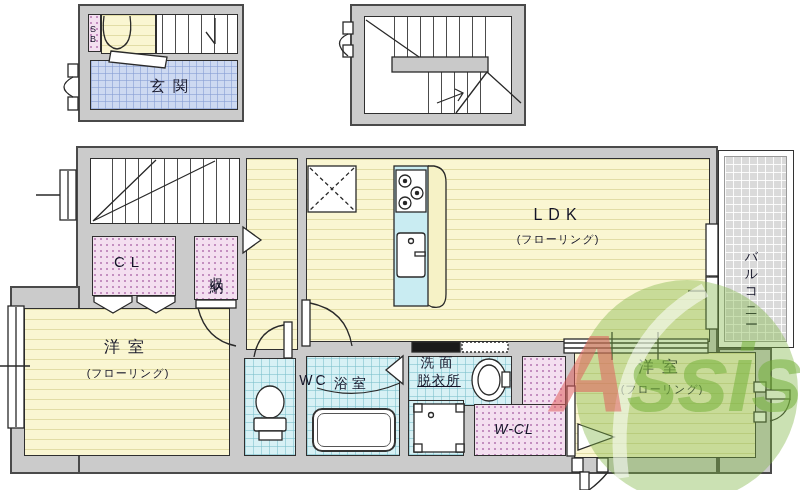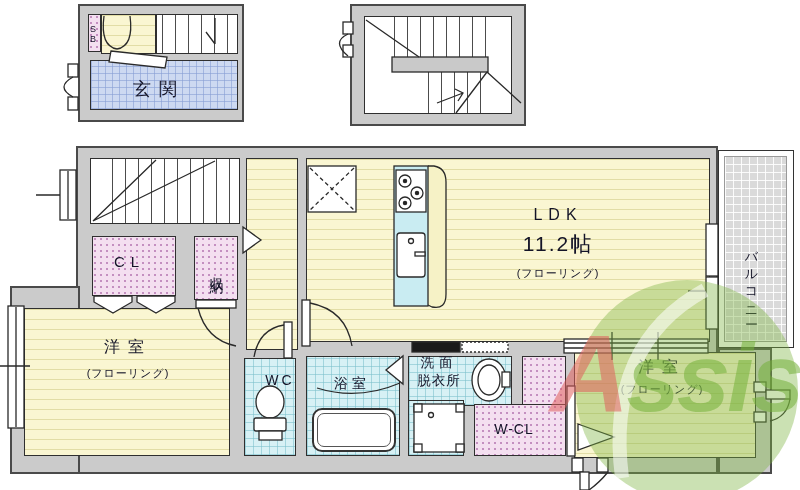--- a/index.html
+++ b/index.html
@@ -186,43 +186,42 @@
       <g>
         <rect x="572" y="458" width="11" height="14" fill="#fff"></rect>
         <rect x="597" y="458" width="11" height="14" fill="#fff"></rect>
         <rect x="580" y="472" width="9" height="18" fill="#fff"></rect>
         <path d="M589,490 Q599,483 608,472"></path>
       </g>
     </g>
   </svg>
 
   <div class="lbl vert" style="left:86px;top:15px;height:38px;font-size:9px;line-height:14px;">SB</div>
-  <div class="lbl" style="left:78px;top:77px;width:162px;font-size:18px;letter-spacing:8px;">玄関</div>
+  <div class="lbl" style="left:92px;top:77px;width:162px;font-size:15px;letter-spacing:8px;">玄関</div>
 
   <div class="lbl" style="left:92px;top:253px;width:75px;font-size:15px;letter-spacing:6px;">CL</div>
   <div class="lbl vert" style="left:208px;top:240px;height:58px;font-size:14px;letter-spacing:3px;">収納</div>
 
   <div class="lbl" style="left:458px;top:206px;width:200px;">
     <div class="room-name" style="letter-spacing:6px;">LDK</div>
-    <div class="room-size">11.2帖</div>
     <div class="room-floor">(フローリング)</div>
   </div>
 
   <div class="lbl" style="left:28px;top:337px;width:200px;">
     <div class="room-name">洋室</div>
     <div class="room-floor">(フローリング)</div>
   </div>
 
-  <div class="lbl" style="left:244px;top:372px;width:72px;font-size:14px;letter-spacing:3px;">WC</div>
+  <div class="lbl" style="left:244px;top:372px;width:52px;font-size:14px;letter-spacing:3px;padding-left:44px;">WC</div>
   <div class="lbl" style="left:314px;top:375px;width:76px;font-size:14px;letter-spacing:4px;">浴室</div>
   <div class="lbl" style="left:405px;top:354px;width:68px;font-size:13.5px;line-height:18px;">
     <div style="letter-spacing:5px;">洗面</div>
-    <div style="letter-spacing:1px;">脱衣所</div>
-  </div>
-  <div class="lbl" style="left:472px;top:421px;width:84px;font-size:14px;letter-spacing:1px;">W-CL</div>
+    <div style="letter-spacing:1px;text-decoration:underline;">脱衣所</div>
+  </div>
+  <div class="lbl" style="left:472px;top:421px;width:84px;font-size:14px;letter-spacing:1px;font-style:italic;">W-CL</div>
 
   <div class="lbl" style="left:574px;top:357px;width:176px;">
     <div class="room-name">洋室</div>
     <div class="room-floor" style="margin-top:4px;">(フローリング)</div>
   </div>
 
   <div class="lbl vert" style="left:742px;top:222px;height:120px;font-size:13px;letter-spacing:4px;">バルコニー</div>
 
   <div class="wm">
     <div class="wm-circle"></div>

